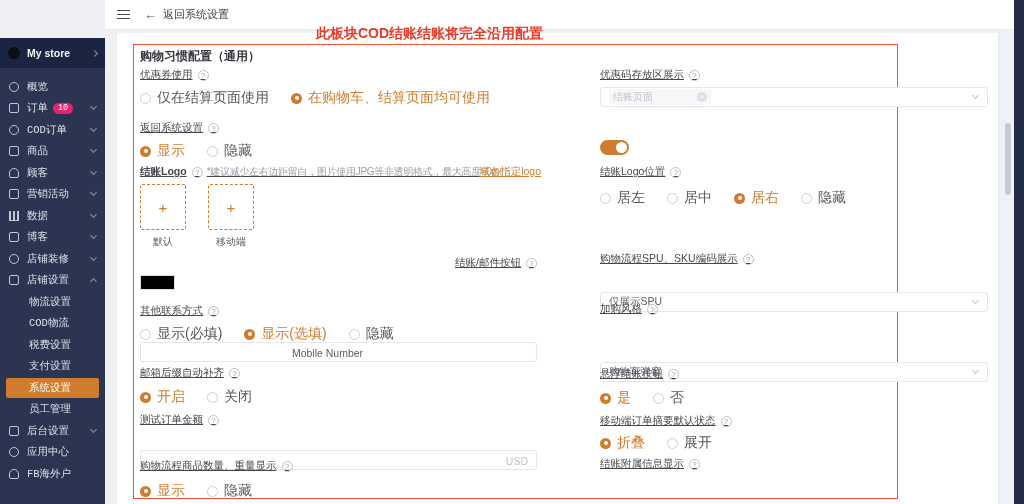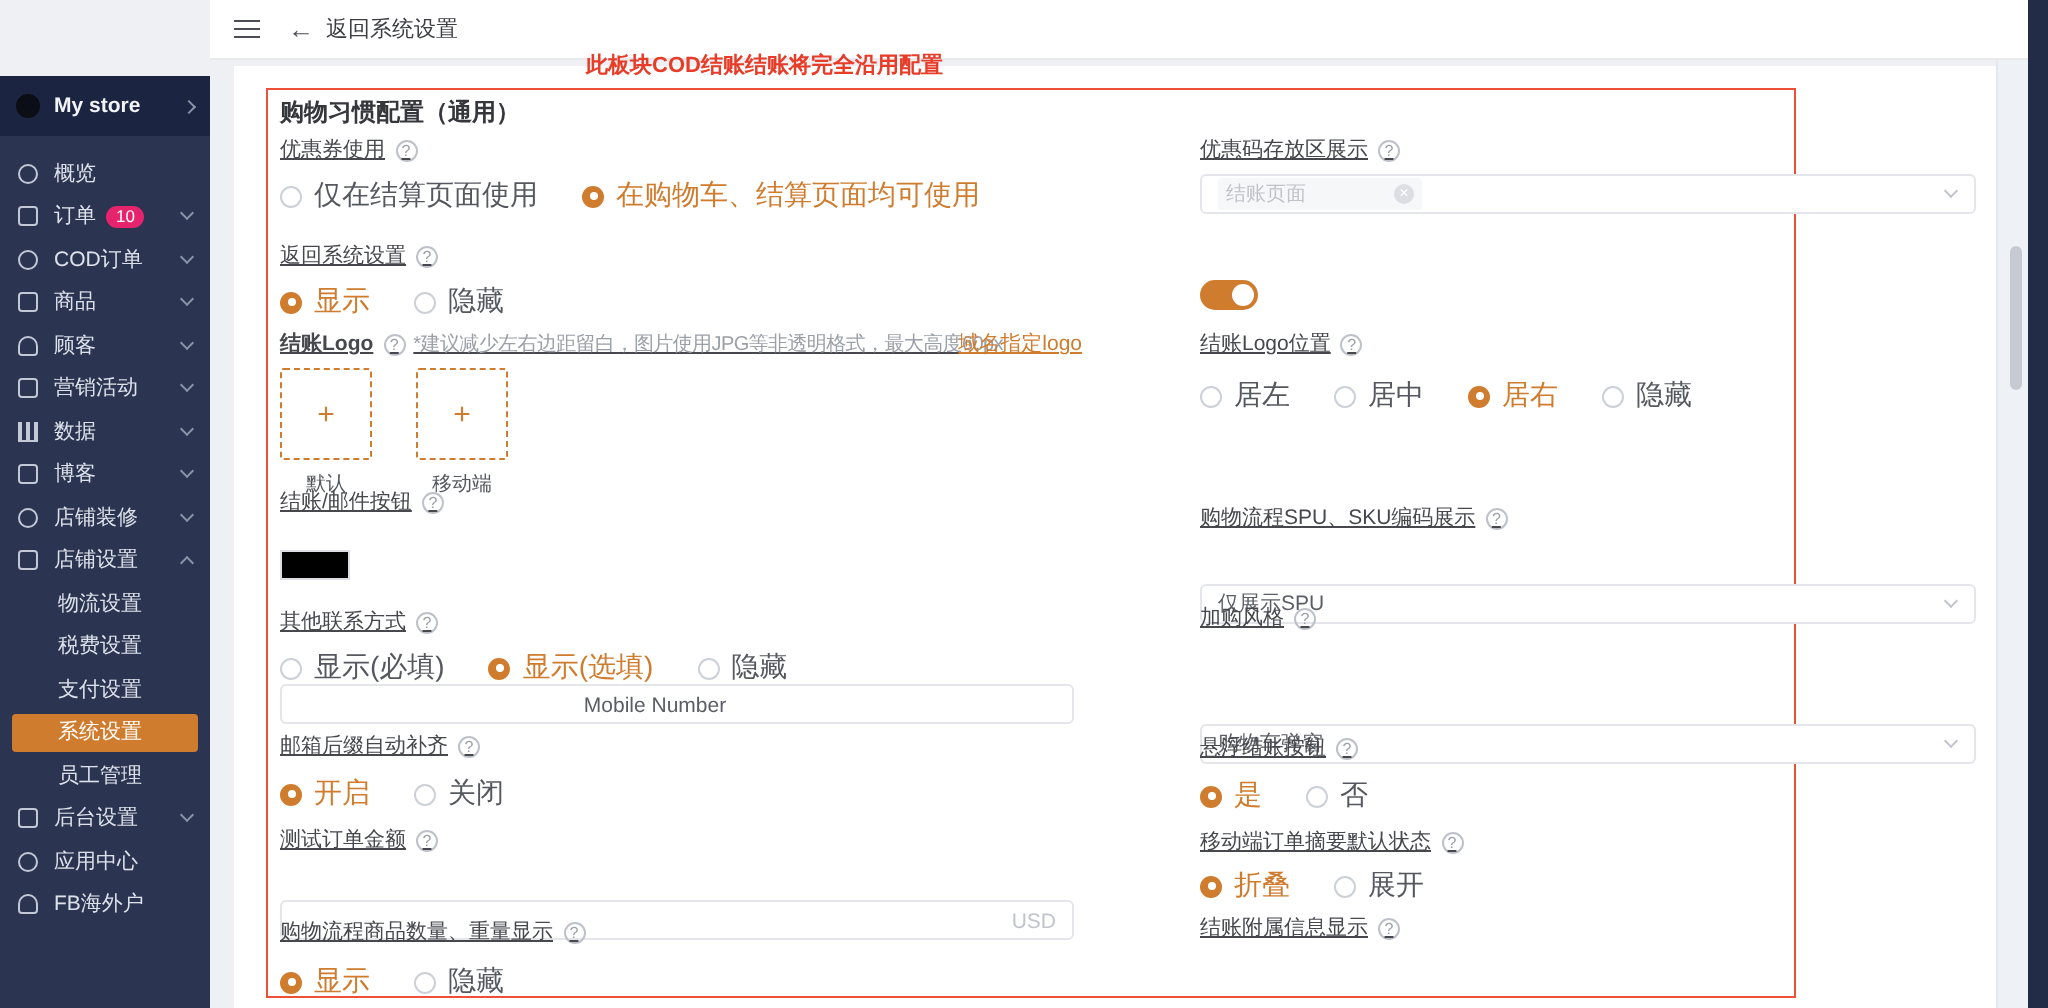--- a/index.html
+++ b/index.html
@@ -7,21 +7,21 @@
   body { font-family:"Liberation Sans","DejaVu Sans",sans-serif; }
   .page { position:relative; width:1024px; height:504px; background:#eef0f4; overflow:hidden; }
 
   
   .sidebar { position:absolute; left:0; top:0; width:105px; height:504px; background:#2b3450;margin-top:38px; }
   .sb-header { position:absolute; left:0; top:0; width:105px; height:30px; background:#1b2440; display:flex; align-items:center; padding:0 8px; }
   .sb-logo { width:12px; height:12px; border-radius:50%; background:#0b0e14; flex:0 0 auto; }
   .sb-store { color:#f2f4f8; font-size:10.5px; font-weight:bold; margin-left:7px; white-space:nowrap; }
   .sb-header .chev { margin-left:auto; }
   .nav { position:absolute; left:0; top:38px; width:105px; }
-  .srow { height:21.5px; display:flex; align-items:center; padding:0 9px; color:#dde1ea; font-size:10.5px; white-space:nowrap; }
+  .srow { height:21.5px; display:flex; align-items:center; padding:0 9px; color:#dde1ea; font-size:10.5px; white-space:nowrap;font-family:Liberation Mono, monospace; }
   .srow .lab { overflow:hidden; }
   .icn { width:10px; height:10px; margin-right:8px; flex:0 0 auto; }
   .ic-circle { border:1.2px solid #c2c8d6; border-radius:50%; }
   .ic-square { border:1.2px solid #c2c8d6; border-radius:2px; }
   .ic-bars { background:repeating-linear-gradient(90deg,#c2c8d6 0 2px,transparent 2px 4px); border-bottom:1.2px solid #c2c8d6; }
   .ic-person { border:1.2px solid #c2c8d6; border-radius:50% 50% 2px 2px; }
   .badge { background:#e6246e; color:#fff; font-size:8.5px; line-height:11px; border-radius:6px; padding:0 5px; margin-left:5px; }
   .chev { width:5px; height:5px; border-right:1.2px solid #8b93a7; border-bottom:1.2px solid #8b93a7; display:inline-block; }
   .chev.down { transform:rotate(45deg); margin-top:-3px; }
   .chev.up { transform:rotate(-135deg); margin-top:3px; }
@@ -36,21 +36,21 @@
   
   .topbar { position:absolute; left:105px; top:0; width:909px; height:30px; background:#fff; border-bottom:1px solid #e9eaee; display:flex; align-items:center; }
   .hamburger { width:13px; height:9px; border-top:1.6px solid #4a4d55; border-bottom:1.6px solid #4a4d55; position:relative; margin-left:12px; }
   .hamburger::after { content:""; position:absolute; left:0; top:2.6px; width:13px; height:1.6px; background:#4a4d55; }
   .back-btn { display:flex; align-items:center; margin-left:14px; cursor:default; }
   .back-arrow { color:#4a4d55; font-size:13px; line-height:1; }
   .back-label { font-size:11px; color:#3c3e44; margin-left:6px; }
 
   
   .card { position:absolute; left:117px; top:33px; width:881px; height:471px; background:#fff; }
-  .annotation { position:absolute; left:293px; top:25px; color:#e73c28; font-size:11px; font-weight:bold; white-space:nowrap; }
+  .annotation { position:absolute; left:316px; top:25px; color:#e73c28; font-size:14px; font-weight:bold; white-space:nowrap; }
   .redbox { position:absolute; left:133px; top:44px; width:765px; height:455px; border:1.5px solid #ee4f38; pointer-events:none; }
   .panel-title { position:absolute; left:140px; top:48px; font-size:12px; font-weight:bold; color:#35373c; }
 
   .col { position:absolute; top:44px; }
   .col-l { left:140px; width:397px; height:456px; }
   .col-r { left:600px; width:388px; height:456px; }
   .f { position:absolute; left:0; right:0; }
 
   .flabel { display:flex; align-items:center; font-size:10.5px; color:#46484e; white-space:nowrap;text-decoration:underline; }
   .help { width:11px; height:11px; border:1px solid #bdc1c9; border-radius:50%; margin-left:5px; color:#9aa0a8; font-size:8px; line-height:10px; text-align:center; flex:0 0 auto; }
@@ -148,20 +148,23 @@
         <span class="lab">店铺装修</span>
         <span class="chev down"></span>
       </div>
       <div class="srow">
         <span class="icn ic-square"></span>
         <span class="lab">店铺设置</span>
         <span class="chev up"></span>
       </div>
       <div class="srow sub">
         <span class="lab">物流设置</span>
+      </div>
+      <div class="srow sub">
+        <span class="lab">COD物流</span>
       </div>
       <div class="srow sub">
         <span class="lab">税费设置</span>
       </div>
       <div class="srow sub">
         <span class="lab">支付设置</span>
       </div>
       <div class="srow sub active">
         <span class="lab">系统设置</span>
       </div>
@@ -261,21 +264,21 @@
       <div class="upload-wrap">
         <div class="upload"></div>
         <div class="upload-cap">默认</div>
       </div>
       <div class="upload-wrap">
         <div class="upload"></div>
         <div class="upload-cap">移动端</div>
       </div>
     </div>
 
-    <div class="f flabel" style="top:200px;">
+    <div class="f flabel" style="top:212px;justify-content:flex-end;">
       <span>结账/邮件按钮</span>
       <span class="help"></span>
     </div>
     <div class="f" style="top:231px;">
       <div class="swatch"></div>
     </div>
 
     <div class="f flabel" style="top:260px;">
       <span>其他联系方式</span>
       <span class="help"></span>

